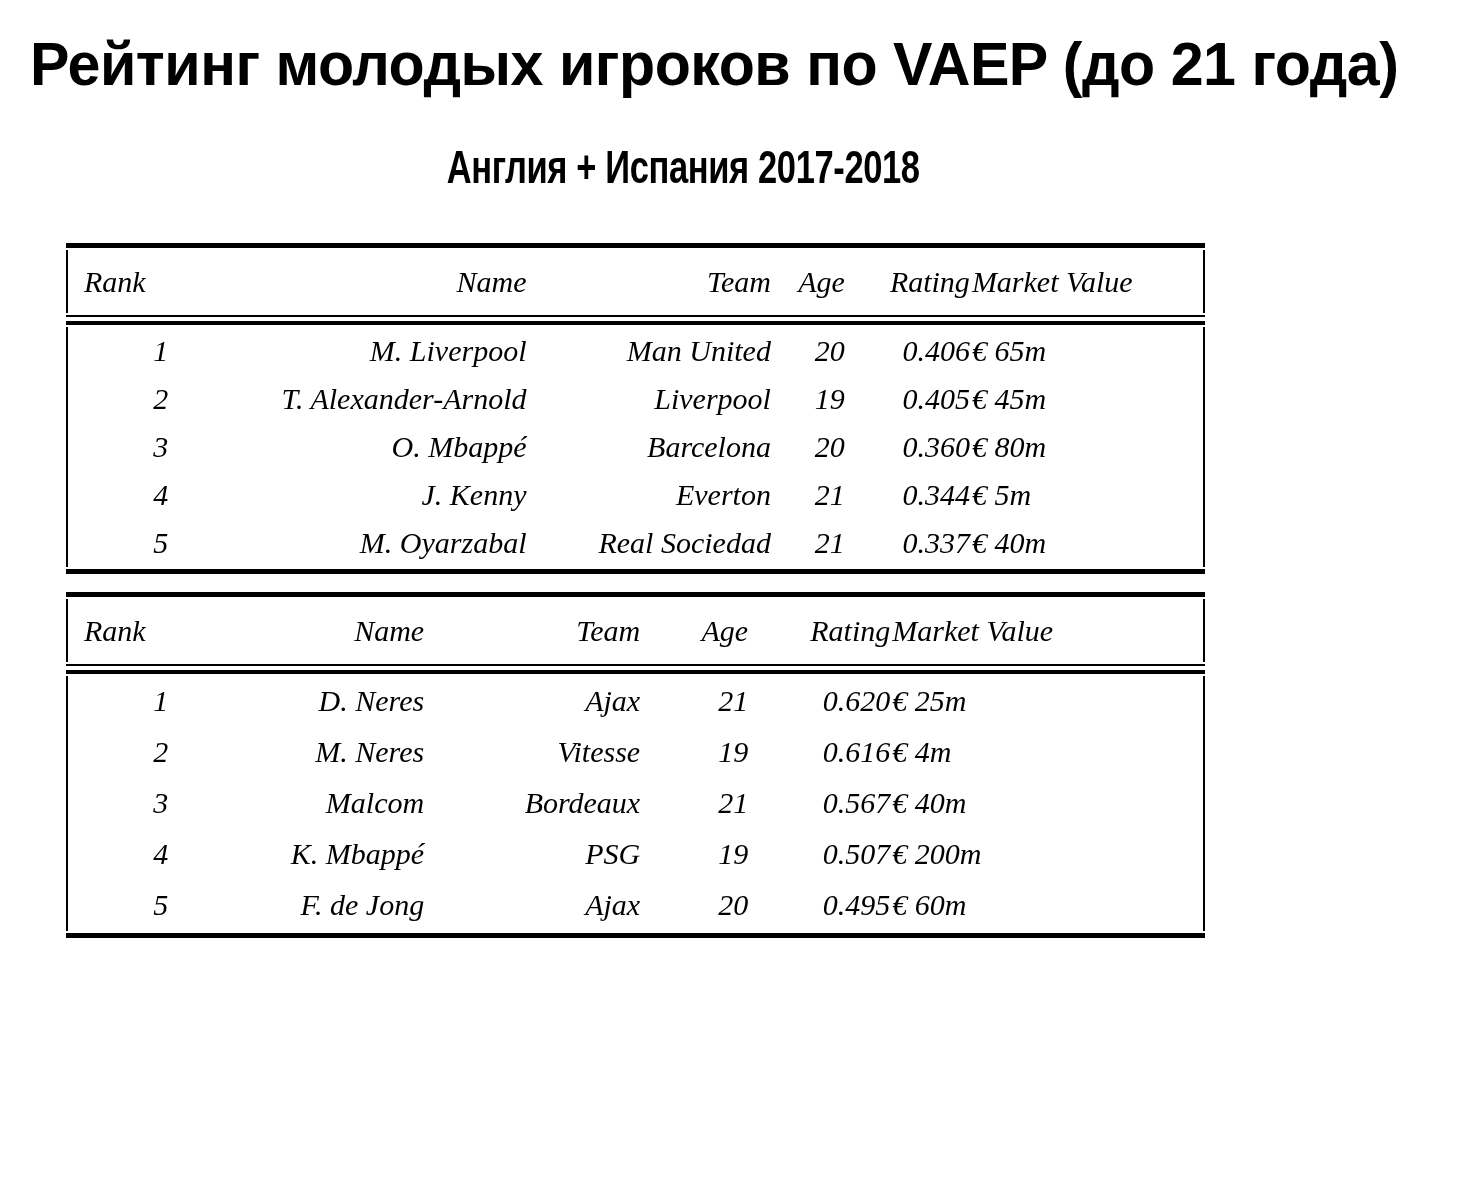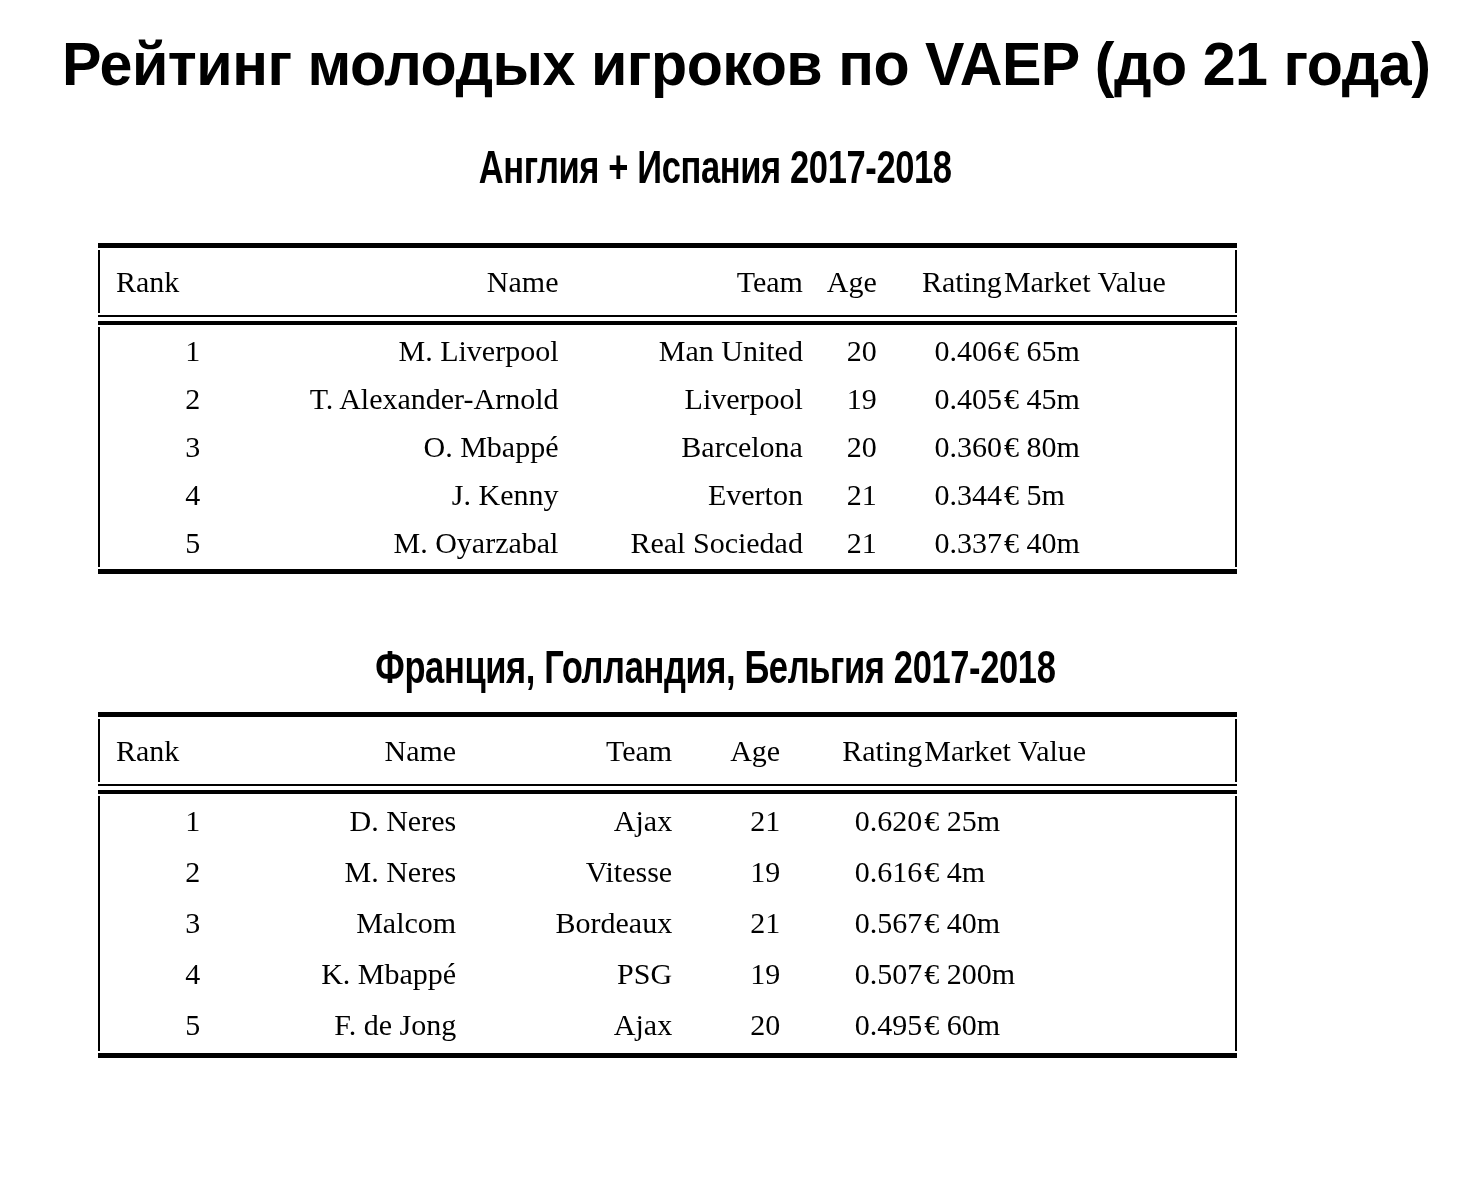--- a/index.html
+++ b/index.html
@@ -5,21 +5,20 @@
   * { box-sizing: border-box; }
   html, body { margin: 0; padding: 0; background: #ffffff; }
   .page {
     position: relative;
     width: 1460px;
     height: 1192px;
     background: #ffffff;
     color: #000000;
     overflow: hidden;
     font-family: "Liberation Serif", "DejaVu Serif", serif;
-    padding-left: 32px;
   }
   
   .title {
     margin: 28px 0 0 30px;
     font-family: "Liberation Sans", "DejaVu Sans", sans-serif;
     font-weight: 700;
     font-size: 61px;
     line-height: 72px;
     height: 72px;
     letter-spacing: -0.5px;
@@ -44,21 +43,21 @@
     display: inline-block;
     font-family: "Liberation Sans", "DejaVu Sans", sans-serif;
     font-weight: 700;
     font-size: 46px;
     letter-spacing: -0.5px;
     transform: scaleX(0.75);
     transform-origin: center center;
     color: #000000;
   }
   
-  .ltx-table { width: 100%; }
+  .ltx-table { width: 100%; font-style: italic; }
   .tb-1 { margin-top: 49px; }
   .tb-2 { margin-top: 18px; }
   .rule { width: 100%; background: #000000; }
   .rule-thick { height: 5px; }
   .rule-thin  { height: 2px; }
   .rule-midthick { height: 4px; margin-top: 4px; }
   table {
     width: 100%;
     table-layout: fixed;
     border-collapse: collapse;
@@ -189,21 +188,20 @@
             <td class="c-team">Real Sociedad</td>
             <td class="c-age">21</td>
             <td class="c-rating">0.337</td>
             <td class="c-mv">€ 40m</td>
           </tr>
         </tbody>
       </table>
       <div class="rule rule-thick"></div>
     </div>
 
-    <h2 class="subtitle subtitle-2"><span class="cond">Франция, Голландия, Бельгия 2017-2018</span></h2>
 
     <div class="ltx-table tb-2">
       <div class="rule rule-thick"></div>
       <table class="t2">
         <colgroup>
           <col class="cg-rank">
             <col class="cg-name">
             <col class="cg-team">
             <col class="cg-age">
             <col class="cg-rating">

